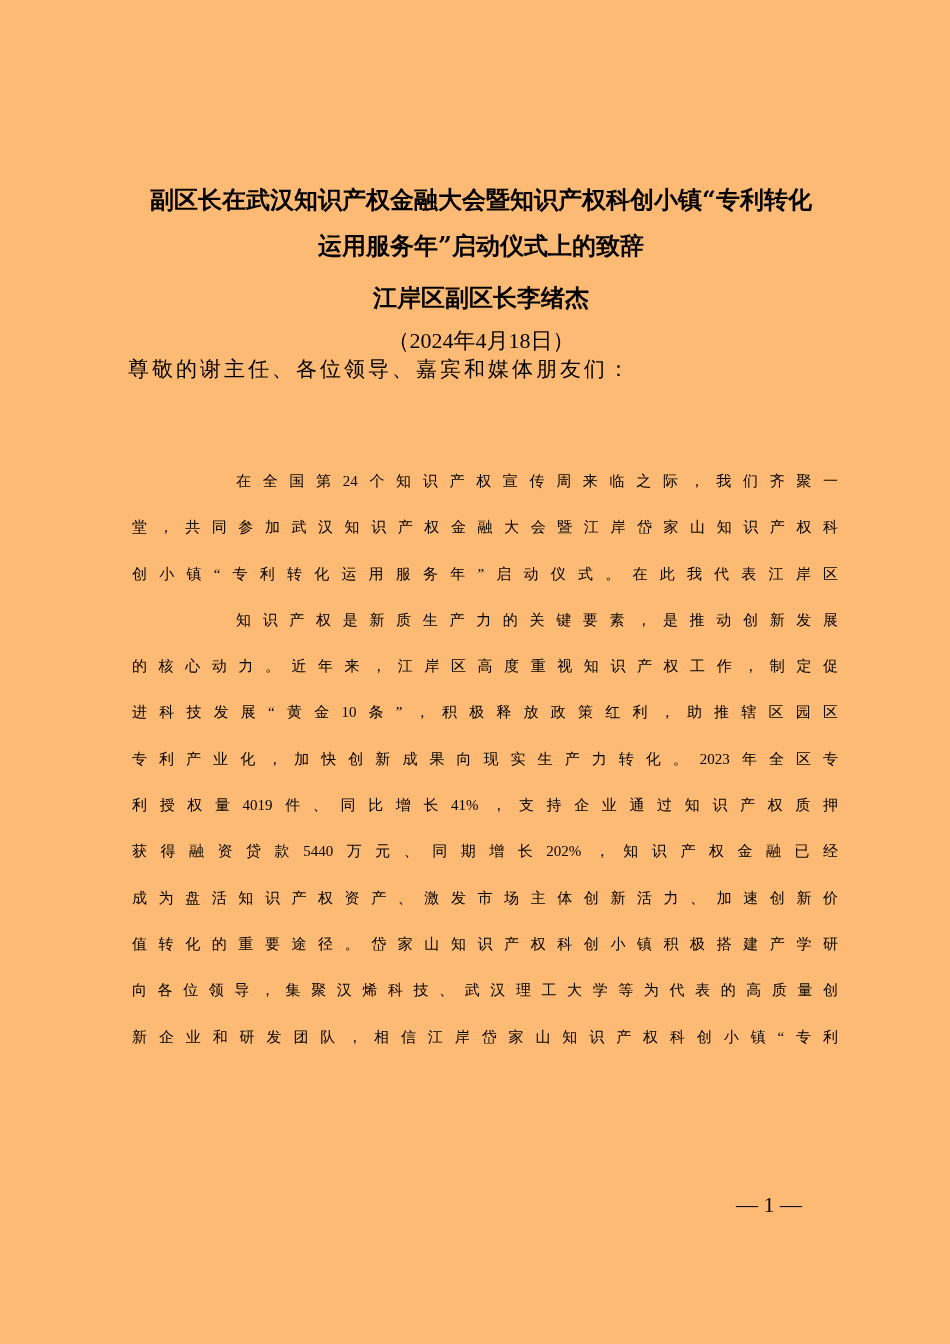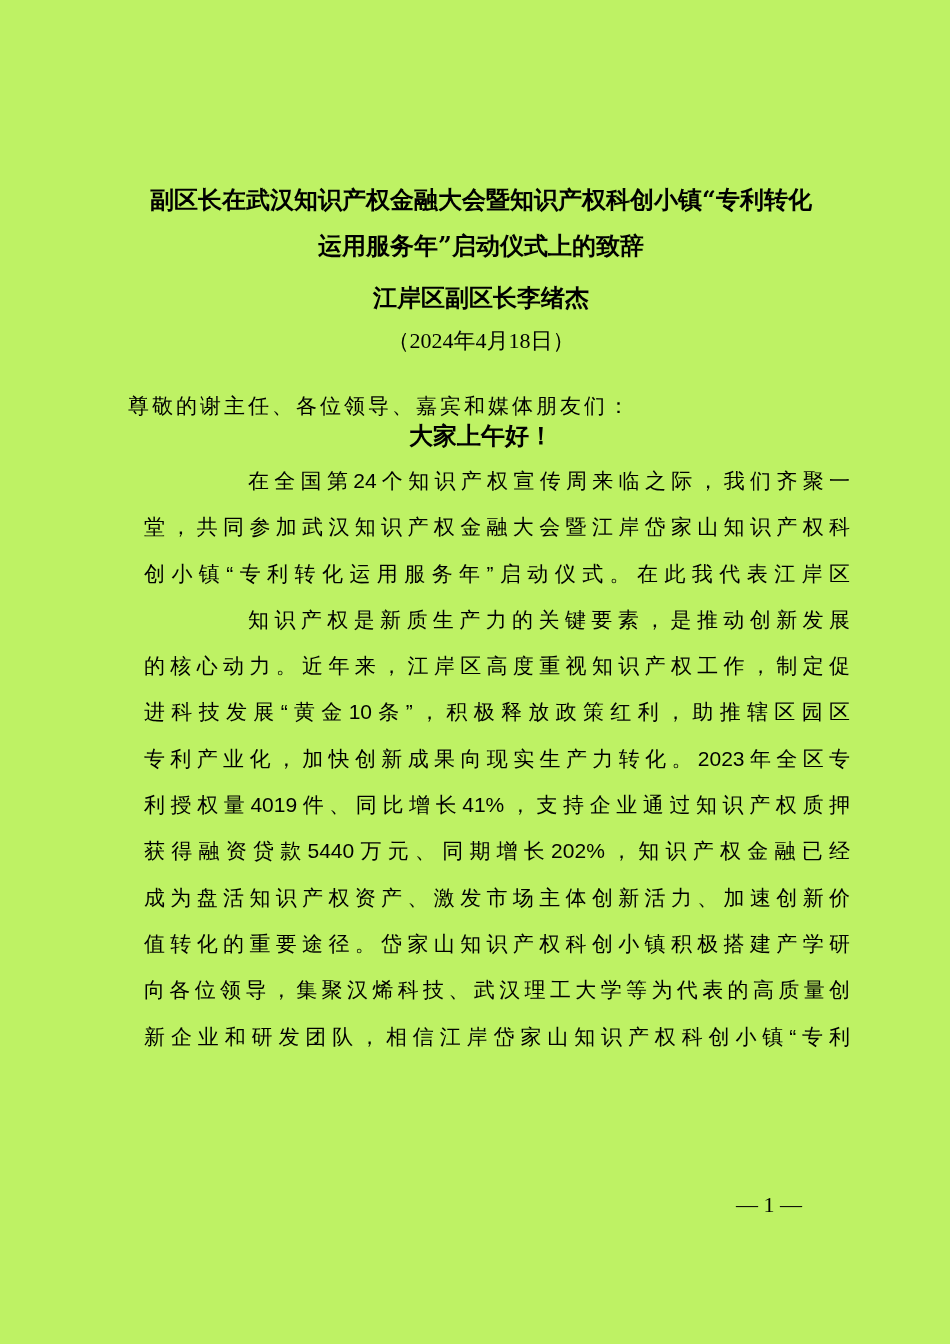--- a/index.html
+++ b/index.html
@@ -1,59 +1,58 @@
 <!DOCTYPE html>
 <html><head>
   <meta charset="utf-8">
   <style>
     html, body { margin: 0; padding: 0; background: #ffffff; }
     body { width: 950px; height: 1344px; position: relative; overflow: hidden; color: #000; }
-    .page { position: absolute; left: 0; top: 0; width: 950px; height: 1344px; background: #bef264; }
+    .page { position: absolute; left: 0; top: 0; width: 950px; height: 1344px; background: #fdba74; }
     .title {
       position: absolute; left: 128px; width: 706px; text-align: center;
       font-family: "DejaVu Serif", "Liberation Serif", serif;
       font-weight: bold; font-size: 24px; letter-spacing: 0px; white-space: nowrap;
     }
     .t1 { top: 184px; }
     .t2 { top: 230px; }
     .author { top: 282px; }
     .date {
       position: absolute; left: 128px; width: 706px; text-align: center; top: 326px;
       font-family: "Liberation Serif", "DejaVu Serif", serif; font-size: 22px; white-space: nowrap;
     }
     .salutation {
-      position: absolute; left: 128px; top: 392px;
+      position: absolute; left: 128px; top: 355px;
       font-family: "DejaVu Sans", sans-serif; font-size: 21px; letter-spacing: 3px; white-space: nowrap;
     }
     .greeting {
       position: absolute; left: 128px; width: 706px; text-align: center; top: 420px;
       font-family: "DejaVu Serif", "Liberation Serif", serif; font-weight: bold; font-size: 24px; white-space: nowrap;
     }
     .body-text {
-      position: absolute; left: 144px; width: 706px; top: 458px;
-      font-family: Liberation Sans, sans-serif; font-size: 21px; line-height: 46.3px;
+      position: absolute; left: 132px; width: 706px; top: 458px;
+      font-family: Liberation Serif, serif; font-size: 15px; line-height: 46.3px;
       text-align: justify; text-align-last: justify;
     }
     .line { display: block; height: 46.3px; white-space: nowrap; text-align-last: justify; text-align: justify; }
     .indent { padding-left: 104px; }
     .footer {
       position: absolute; left: 736px; top: 1192px;
       font-family: "Liberation Serif", "DejaVu Serif", serif; font-size: 22px; white-space: nowrap;
     }
   </style>
 </head>
 <body>
 
 <div class="page">
   <div class="title t1">副区长在武汉知识产权金融大会暨知识产权科创小镇“专利转化</div>
   <div class="title author">江岸区副区长李绪杰</div>
   <div class="title t2">运用服务年”启动仪式上的致辞</div>
   <div class="date">（2024年4月18日）</div>
   <div class="salutation">尊敬的谢主任、各位领导、嘉宾和媒体朋友们：</div>
-  <div class="greeting">大家上午好！</div>
 
   <div class="body-text">
     <span class="line indent">在全国第24个知识产权宣传周来临之际，我们齐聚一</span>
     <span class="line">堂，共同参加武汉知识产权金融大会暨江岸岱家山知识产权科</span>
     <span class="line">创小镇“专利转化运用服务年”启动仪式。在此我代表江岸区</span>
     <span class="line indent">知识产权是新质生产力的关键要素，是推动创新发展</span>
     <span class="line">的核心动力。近年来，江岸区高度重视知识产权工作，制定促</span>
     <span class="line">进科技发展“黄金10条”，积极释放政策红利，助推辖区园区</span>
     <span class="line">专利产业化，加快创新成果向现实生产力转化。2023年全区专</span>
     <span class="line">利授权量4019件、同比增长41%，支持企业通过知识产权质押</span>

